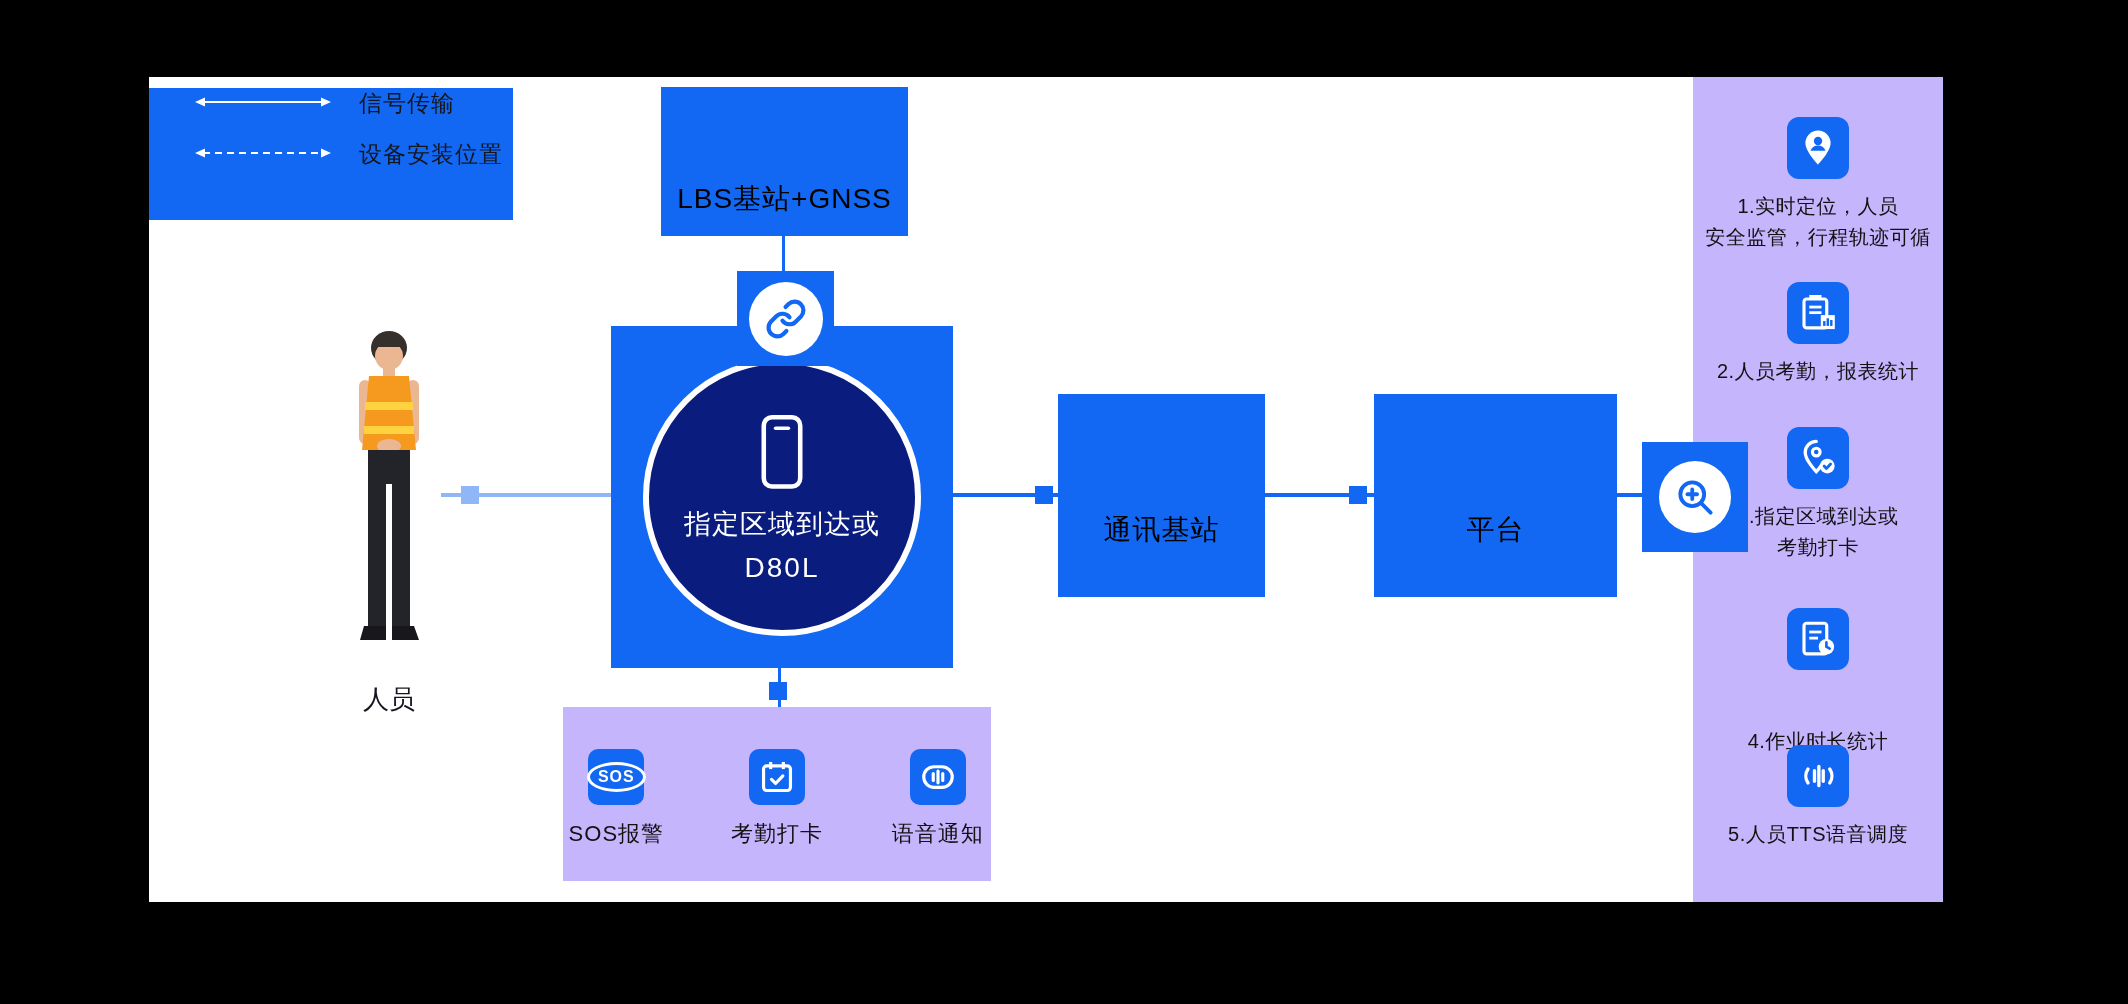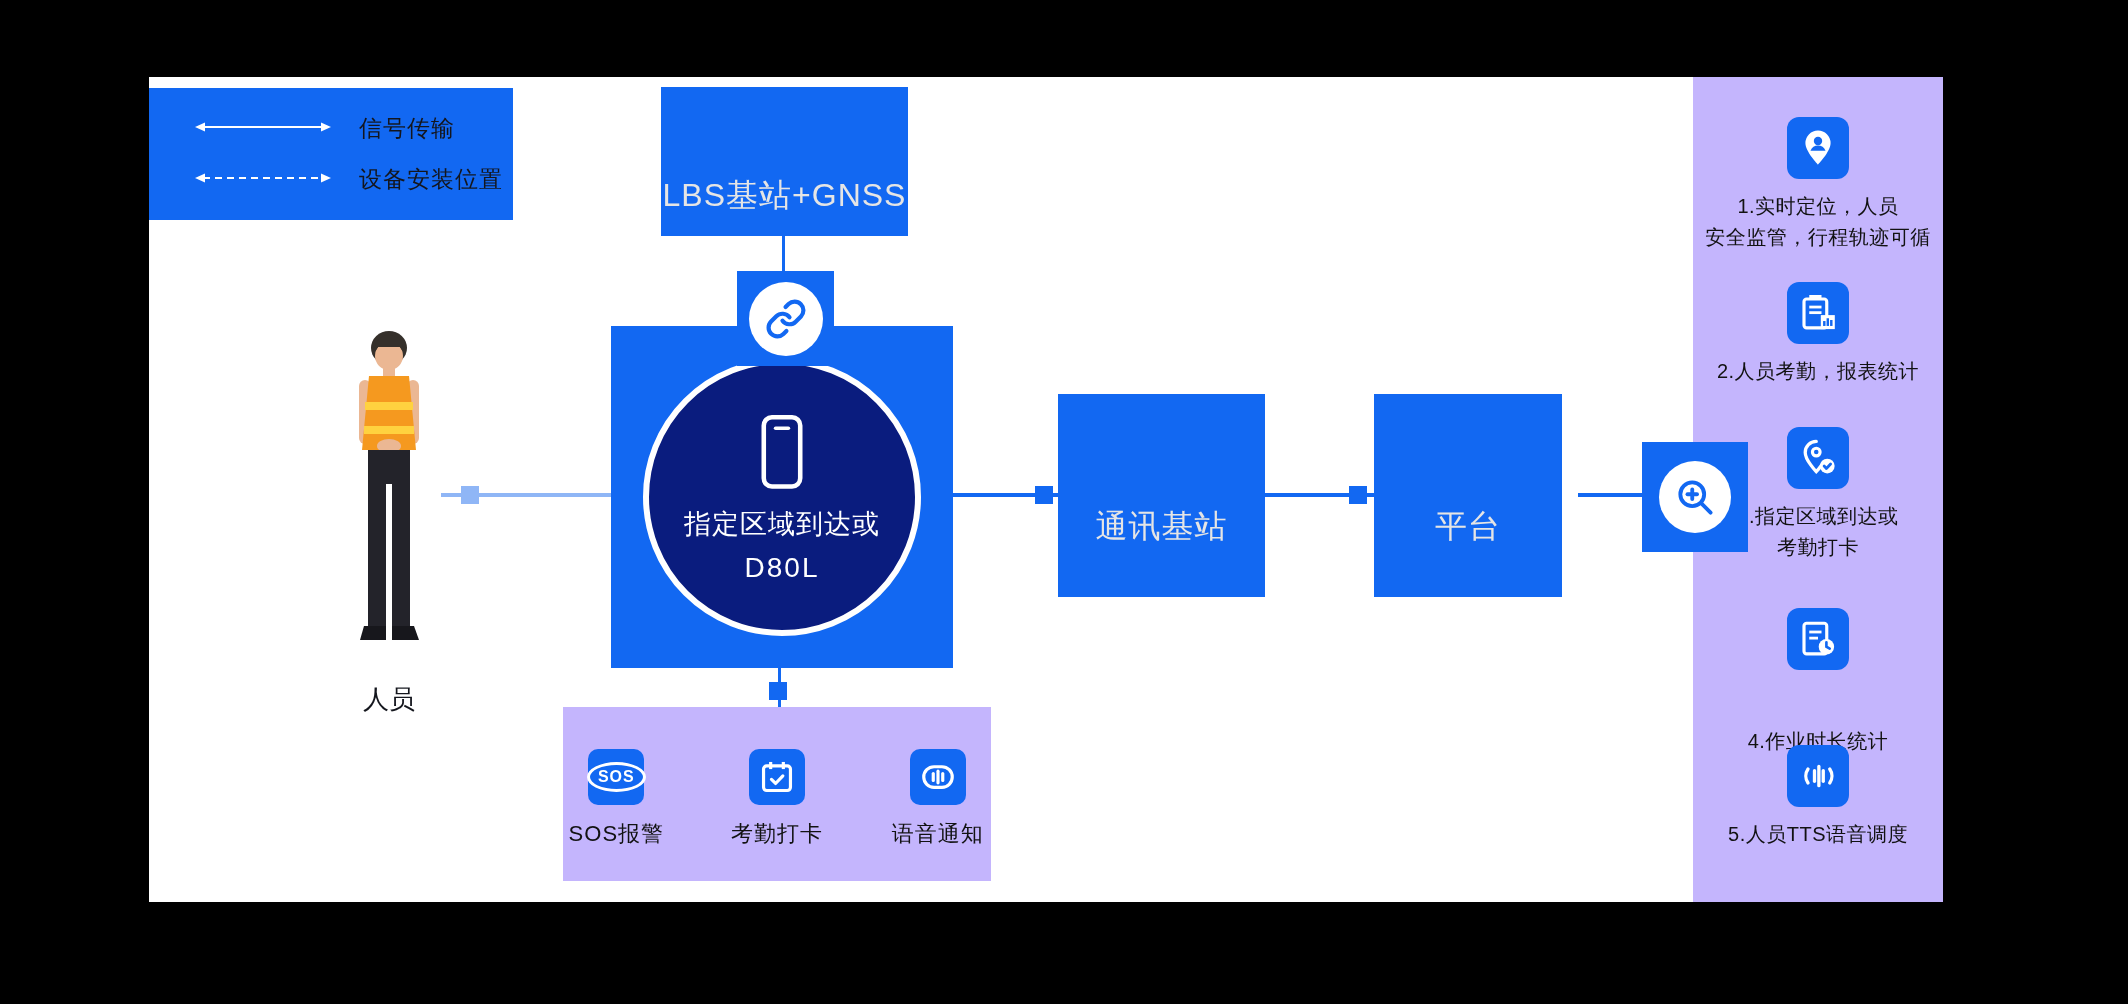--- a/index.html
+++ b/index.html
@@ -5,30 +5,30 @@
   * { box-sizing: border-box; margin: 0; padding: 0; }
   html,body { background:#000; font-family:"Liberation Sans", sans-serif; }
   .canvas { position:relative; width:2128px; height:1004px; background:#000; overflow:hidden; }
   .abs { position:absolute; }
   .stage { left:149px; top:77px; width:1794px; height:825px; background:#ffffff; }
 
   .blue { background:#1268F2; }
   .panel-bg { background:#c4b5fd; }
 
   
-  .legend-box { left:149px; top:88px; width:364px; height:132px; display:flex; flex-direction:column; justify-content:center; gap:20px; padding-left:44px; }
+  .legend-box { left:149px; top:88px; width:364px; height:132px; display:flex; flex-direction:column; gap:20px; padding-left:44px; }
   .legend-row { display:flex; align-items:center; gap:26px; }
   .legend-label { font-size:23px; color:#14161d; letter-spacing:1px; }
 
   
   .lbs-box { left:661px; top:87px; width:247px; height:149px; display:flex; align-items:flex-end; justify-content:center; padding-bottom:18px; }
-  .node-label { color:#e5e5e5; font-size:32px; letter-spacing:1px; }
+  .node-label { color:#000000; font-size:28px; letter-spacing:1px; }
   .mid-box { width:207px; height:203px; display:flex; align-items:flex-end; justify-content:center; padding-bottom:48px; }
   .base-box { left:1058px; top:394px; }
-  .platform-box { left:1374px; top:394px; width:188px; }
+  .platform-box { left:1374px; top:394px; width:243px; }
 
   
   .device-box { left:611px; top:326px; width:342px; height:342px; display:flex; align-items:center; justify-content:center; }
   .device-circle { width:278px; height:278px; border-radius:50%; background:#0A1C7E; border:6px solid #fff;
     display:flex; flex-direction:column; align-items:center; justify-content:center; gap:10px; }
   .device-title { color:#fff; font-size:27px; letter-spacing:1px; }
   .device-model { color:#fff; font-size:28px; letter-spacing:2px; }
 
   
   .hline { height:4px; background:#1268F2; }

